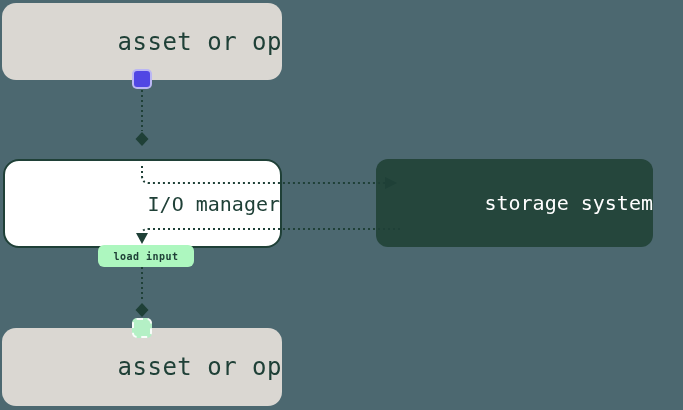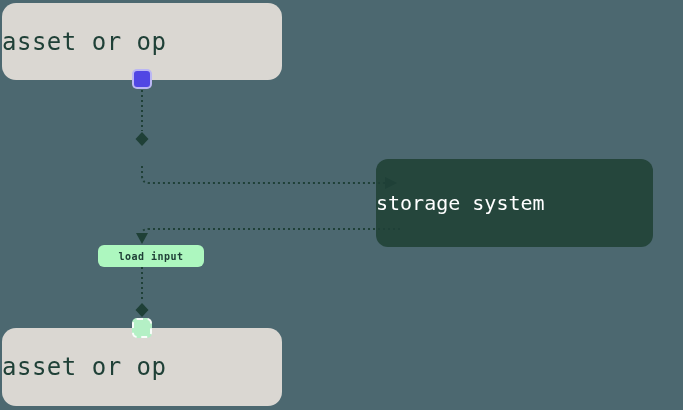--- a/index.html
+++ b/index.html
@@ -23,21 +23,21 @@
     position:relative;
     width:683px;
     height:410px;
     background:var(--background);
     overflow:hidden;
   }
   .node{
     position:absolute;
     display:flex;
     align-items:center;
-    justify-content:flex-start;
+    justify-content:flex-end;
     box-sizing:border-box;
   }
   .node-label{
     white-space:nowrap;
   }
   .node-asset-top, .node-asset-bottom{
     left:2px;
     width:280px;
     height:77px;
     background:var(--node-gray);
@@ -105,21 +105,21 @@
     left:97px;
     top:143px;
     width:90px;
     height:23px;
     background:var(--accent-purple);
     color:var(--white);
   }
   .badge-load-input{
     left:98px;
     top:245px;
-    width:106px;
+    width:96px;
     height:22px;
     background:var(--accent-green);
     color:var(--ink-green);
   }
   .overlay{
     position:absolute;
     left:0;
     top:0;
     z-index:5;
     pointer-events:none;
@@ -139,20 +139,23 @@
 <body>
 
 <div class="canvas">
 
   <div class="node node-asset-top">
     <span class="node-label">asset or op</span>
   </div>
 
   <div class="handle handle-output"></div>
 
+  <div class="node node-io">
+    <span class="node-label">I/O manager</span>
+  </div>
 
   <div class="node node-storage">
     <span class="node-label">storage system</span>
   </div>
 
 
   <div class="badge badge-load-input">
     <span>load input</span>
   </div>
 

